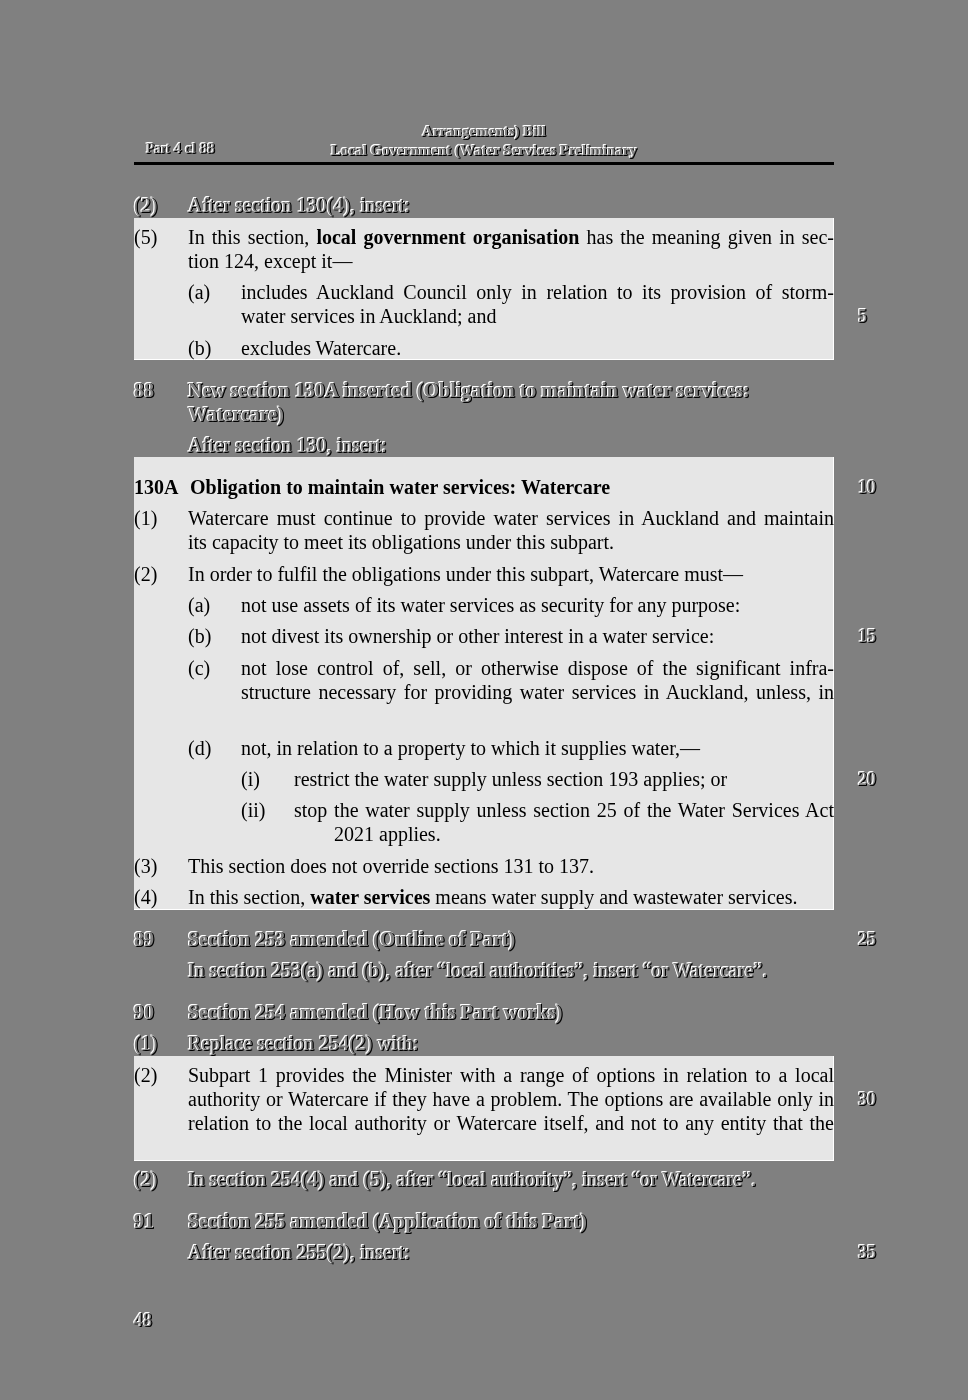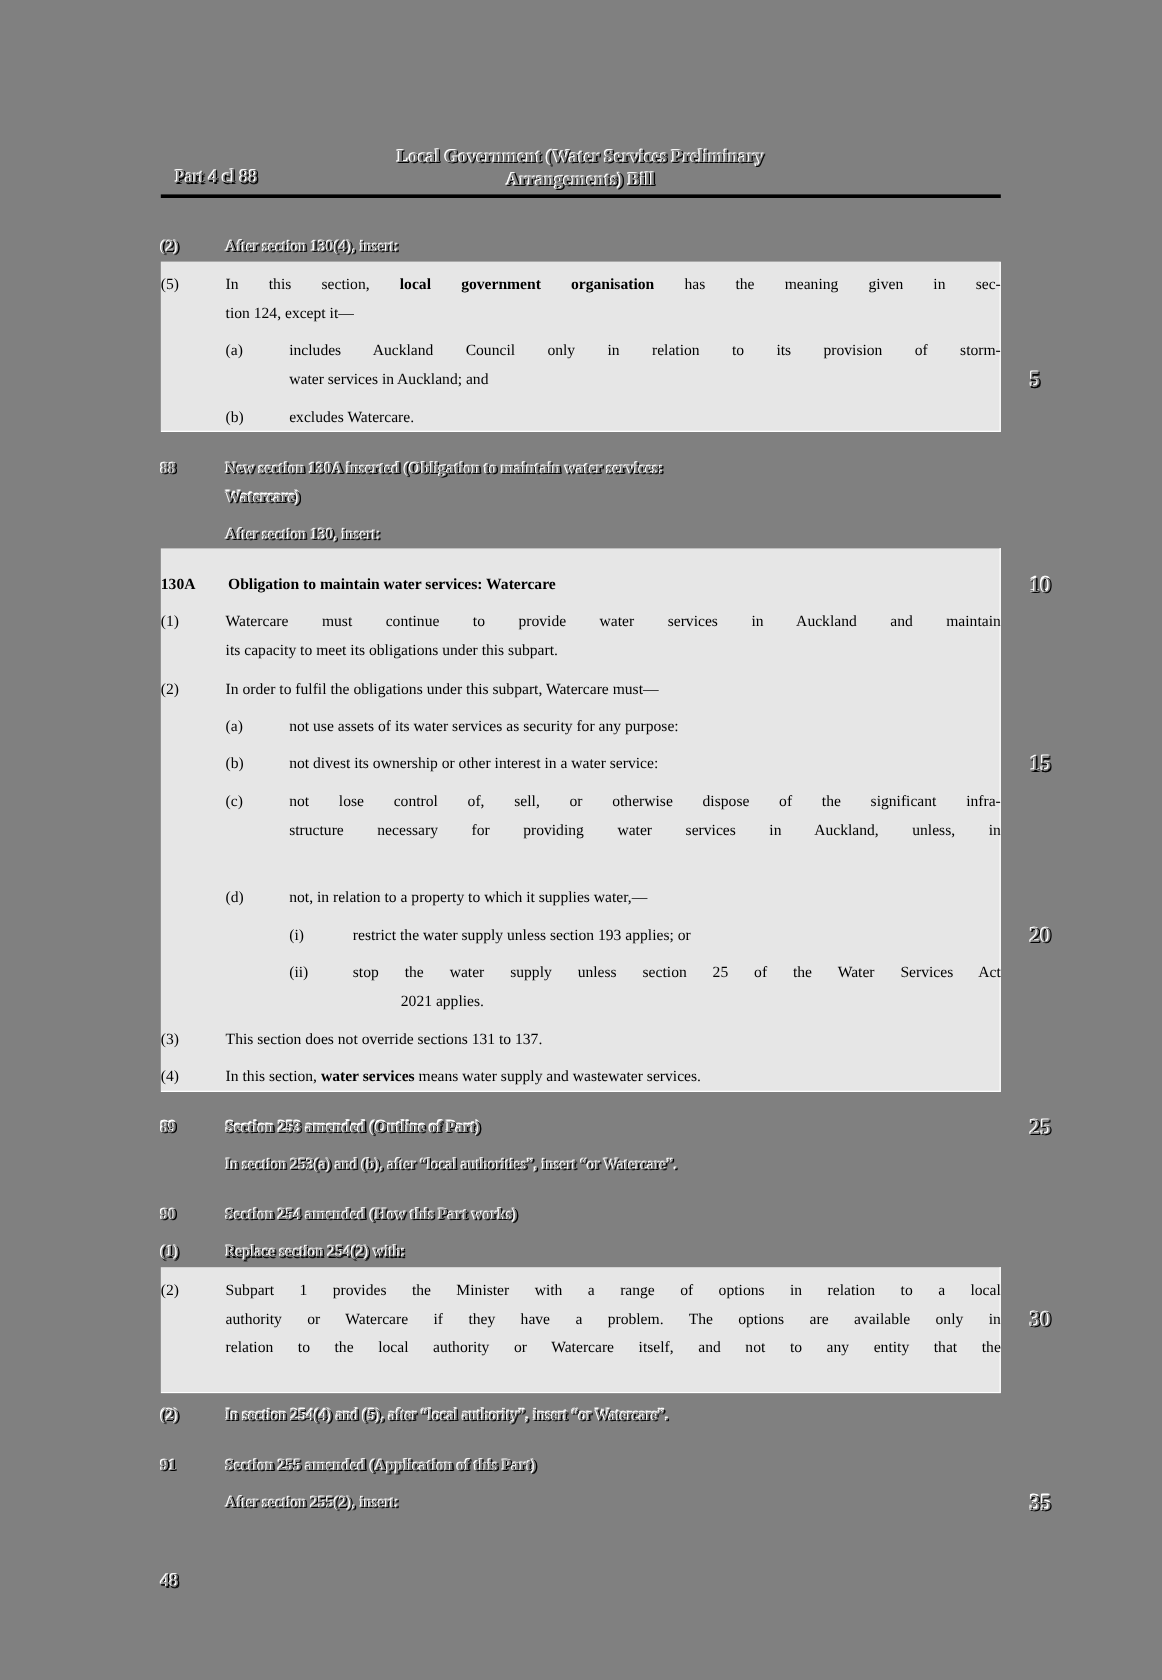--- a/index.html
+++ b/index.html
@@ -66,21 +66,21 @@
     .box {
       position: absolute;
       left: 134px;
       width: 700px;
       background: #e6e6e6;
       box-shadow: inset -1px -1px 0 #ffffff;
     }
 
     .line {
       position: absolute;
-      font-size: 13px;
+      font-size: 20px;
       line-height: 24px;
       white-space: nowrap;
     }
     .num { position: absolute; }
     .txt { position: absolute; white-space: nowrap; }
     .justify {
       white-space: normal;
       text-align: justify;
       text-align-last: justify;
     }
@@ -89,33 +89,33 @@
     .margin-num {
       position: absolute;
       left: 858px;
       font-size: 18px;
       line-height: 24px;
     }
     .page-num {
       position: absolute;
       left: 134px;
       top: 1310px;
-      font-size: 15px;
+      font-size: 18px;
     }
   </style>
 </head>
 <body>
 
 <div class="page">
 
   <div class="running-head">
     <span class="part-ref ghost">Part 4 cl 88</span>
     <div class="title ghost">
+      <div>Arrangements) Bill</div>
       <div>Local Government (Water Services Preliminary</div>
-      <div>Arrangements) Bill</div>
     </div>
   </div>
   <div class="head-rule"></div>
 
   <div class="line ghost" style="top:193px; left:134px;">
     <span class="num" style="left:0;">(2)</span>
     <span class="txt" style="left:54px;">After section 130(4), insert:</span>
   </div>
 
   <div class="box" style="top:218px; height:142px;"></div>

